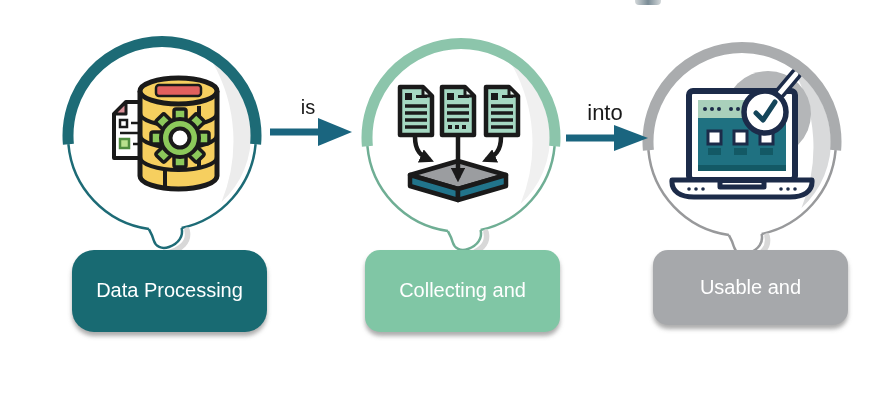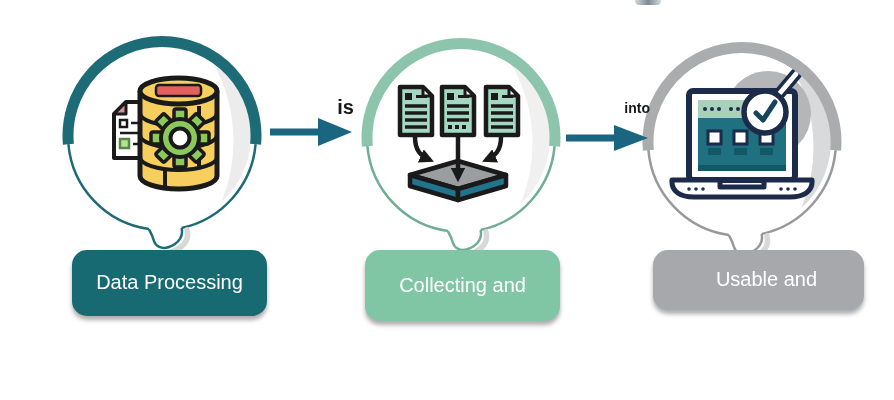--- a/index.html
+++ b/index.html
@@ -4,38 +4,38 @@
 <style>
   html,body{margin:0;padding:0;background:#fff;}
   .canvas{
     position:relative;width:894px;height:400px;background:#ffffff;overflow:hidden;
     font-family:"Liberation Sans",sans-serif;
   }
   .bubble{position:absolute;}
   .ring-thick{fill:none;stroke-width:11;}
   .ring-thin{fill:none;stroke-width:2.5;}
   .conn-label{
-    position:absolute;text-align:right;color:var(--text-dark,#191919);
-    font-weight:700;
+    position:absolute;text-align:center;color:var(--text-dark,#191919);
+    font-weight:400;
   }
   .conn-label.l1{left:262px;top:96px;width:92px;font-size:20px;}
-  .conn-label.l2{left:560px;top:100px;width:90px;font-size:14px;}
+  .conn-label.l2{left:560px;top:100px;width:90px;font-size:22px;}
   .arrow-svg{position:absolute;}
   .arrow-svg.a1{left:262px;top:114px;}
   .arrow-svg.a2{left:562px;top:120px;}
   .pill{
     position:absolute;width:195px;border-radius:15px;
     display:flex;flex-direction:column;justify-content:center;align-items:center;
     color:#fff;font-size:20px;line-height:1.28;text-align:center;
     box-shadow:0 4px 4px rgba(105,105,105,.55);
   }
   .pill .line{display:block;}
-  .pill.p1{left:72px;top:250px;height:66px;background:var(--pill-teal,#186a72);}
-  .pill.p2{left:365px;top:250px;height:71px;background:var(--pill-mint,#80c6a5);}
-  .pill.p3{left:653px;top:250px;height:60px;background:var(--pill-gray,#a6a8ab);padding-left:16px;}
+  .pill.p1{left:72px;top:250px;height:82px;background:var(--pill-teal,#186a72);border-radius:22px;}
+  .pill.p2{left:365px;top:250px;height:82px;background:var(--pill-mint,#80c6a5);}
+  .pill.p3{left:653px;top:250px;height:75px;background:var(--pill-gray,#a6a8ab);}
   .smudge{
     position:absolute;left:635px;top:0;width:26px;height:5px;
     background:linear-gradient(90deg,#cfd4d6,#6b7f8a,#cfd4d6);
     border-radius:0 0 4px 4px;opacity:.9;
   }
 </style>
 </head>
 <body>
 
 <div class="canvas">

